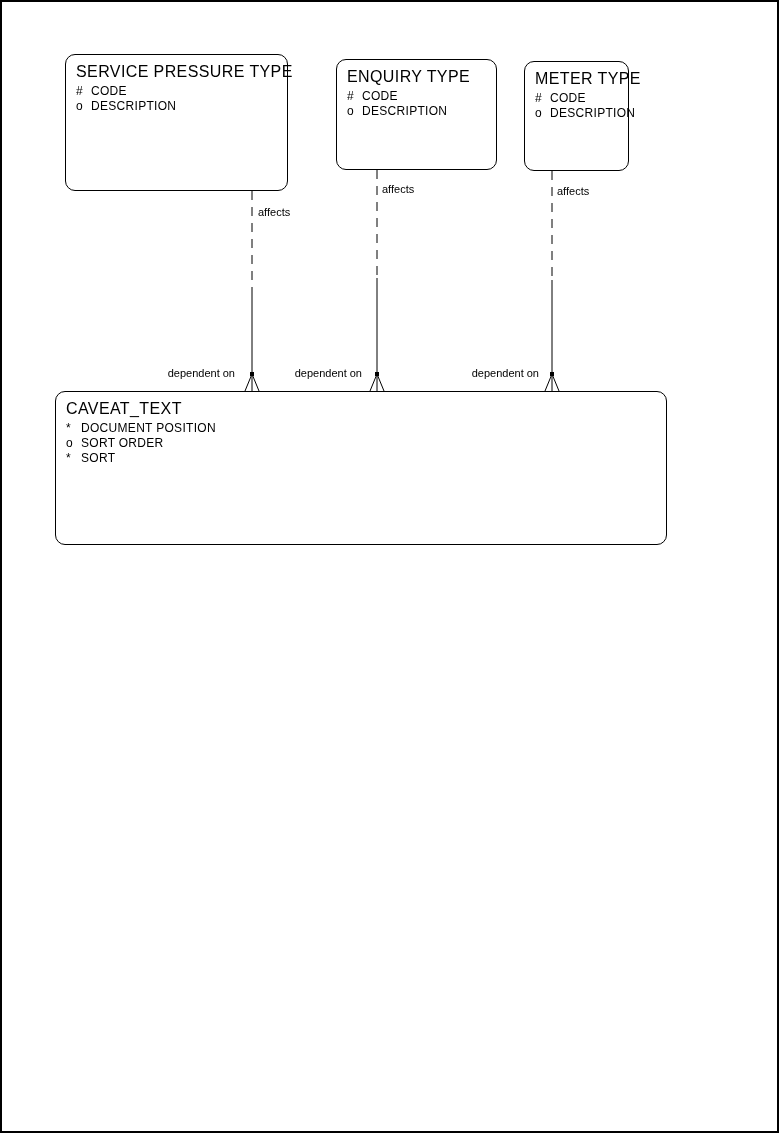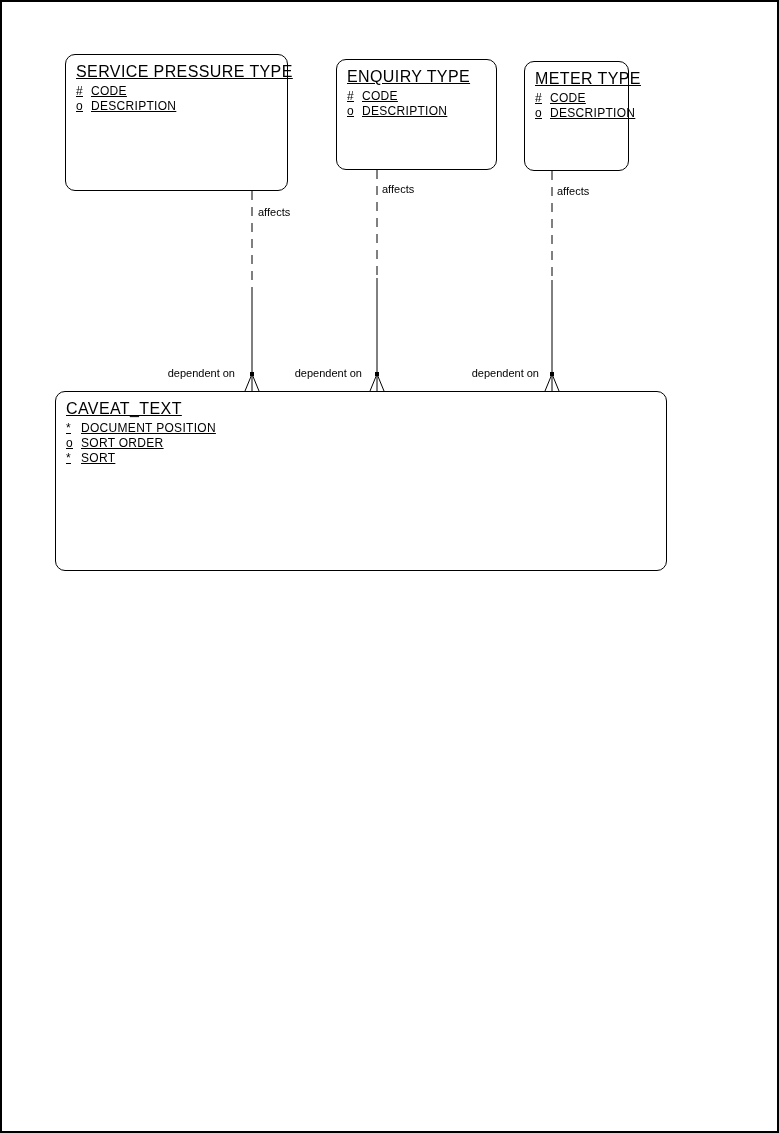--- a/index.html
+++ b/index.html
@@ -18,21 +18,20 @@
     overflow: hidden;
   }
   .entity {
     position: absolute;
     box-sizing: border-box;
     border: 1px solid #000000;
     border-radius: 10px;
     background: #ffffff;
     padding: 8px 4px 16px 10px;
     color: #000000;
-    text-decoration: underline;
   }
   .entity-title {
     font-size: 16px;
     letter-spacing: 0.4px;
     white-space: nowrap;
     line-height: 18px;
   }
   .attr-row {
     display: flex;
     align-items: baseline;
@@ -43,21 +42,21 @@
   }
   .attr-row.first { margin-top: 3px; }
   .attr-marker {
     display: inline-block;
     width: 15px;
     flex: 0 0 15px;
   }
   #entity-service-pressure-type { left: 63px;  top: 52px;  width: 223px; height: 137px; }
   #entity-enquiry-type          { left: 334px; top: 57px;  width: 161px; height: 111px; }
   #entity-meter-type            { left: 522px; top: 59px;  width: 105px; height: 110px; }
-  #entity-caveat-text           { left: 53px;  top: 389px; width: 612px; height: 180px; }
+  #entity-caveat-text           { left: 53px;  top: 389px; width: 612px; height: 154px; }
 
   #connector-layer {
     position: absolute;
     left: 0; top: 0;
     width: 779px;
     height: 1133px;
   }
   .rel-label {
     position: absolute;
     font-size: 11px;

